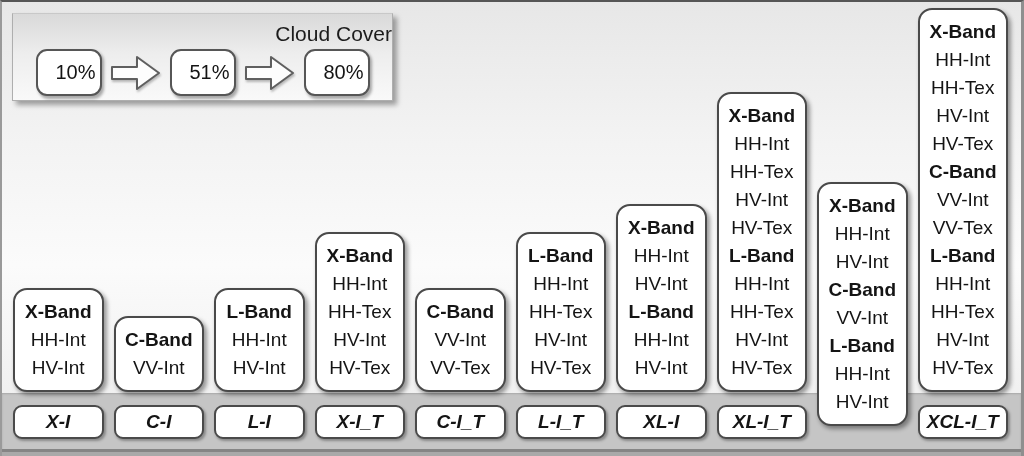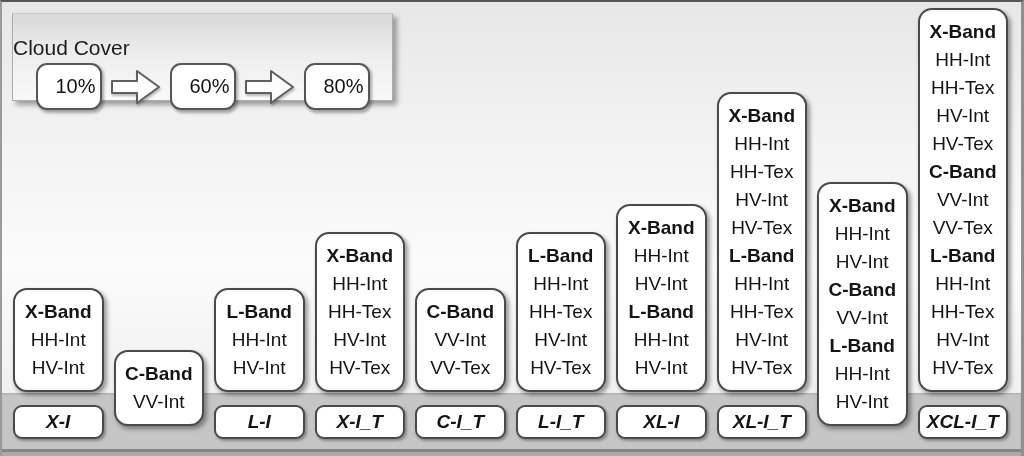--- a/index.html
+++ b/index.html
@@ -36,21 +36,21 @@
     display:flex;align-items:center;justify-content:center;
     font-size:19px;font-weight:bold;color:#141414;font-style:italic;
   }
   
   .legend{
     position:absolute;left:10px;top:11px;width:381px;height:88px;z-index:3;
     background:linear-gradient(180deg,#d9d9d9 0%,#ededed 45%,#f9f9f9 100%);
     border:1px solid #aeaeae;border-top:1px solid #c8c8c8;
     box-shadow:4px 4px 5px rgba(0,0,0,0.35);
   }
-  .legend-title{text-align:left;font-size:21px;color:#1c1c1c;margin-top:22px;}
+  .legend-title{text-align:right;font-size:21px;color:#1c1c1c;margin-top:8px;}
   .legend-row{display:flex;align-items:center;justify-content:center;gap:8px;margin-top:3px;}
   .step-box{
     width:66px;height:47px;background:#fff;border:2px solid #565656;border-radius:11px;
     box-shadow:2px 2.5px 3px rgba(0,0,0,0.32);
     display:flex;align-items:center;justify-content:center;font-size:20px;color:#141414;padding-left:14px;
   }
   .arrow{display:block;filter:drop-shadow(1.5px 2px 1px rgba(0,0,0,0.25));}
 </style>
 </head>
 <body>
@@ -60,21 +60,21 @@
   <div class="legend">
     <div class="legend-title">Cloud Cover</div>
     <div class="legend-row">
       <div class="step-box">
         <span>10%</span>
       </div>
       <svg class="arrow" width="52" height="38" viewBox="0 0 52 38">
         <polygon points="2,13 27,13 27,3 49,19 27,35 27,25 2,25" fill="#fdfdfd" stroke="#5f5f5f" stroke-width="2" stroke-linejoin="round"></polygon>
       </svg>
       <div class="step-box">
-        <span>60%</span>
+        <span>51%</span>
       </div>
       <svg class="arrow" width="52" height="38" viewBox="0 0 52 38">
         <polygon points="2,13 27,13 27,3 49,19 27,35 27,25 2,25" fill="#fdfdfd" stroke="#5f5f5f" stroke-width="2" stroke-linejoin="round"></polygon>
       </svg>
       <div class="step-box">
         <span>80%</span>
       </div>
     </div>
   </div>
 
@@ -90,20 +90,23 @@
       <div class="label-box">
         <span class="label-text">X-I</span>
       </div>
     </div>
 
     <div class="col">
       <div class="panel">
           <div class="bold">C-Band</div>
           <div class="">VV-Int</div>
         </div>
+      <div class="label-box">
+        <span class="label-text">C-I</span>
+      </div>
     </div>
 
     <div class="col">
       <div class="panel">
           <div class="bold">L-Band</div>
           <div class="">HH-Int</div>
           <div class="">HV-Int</div>
         </div>
       <div class="label-box">
         <span class="label-text">L-I</span>

